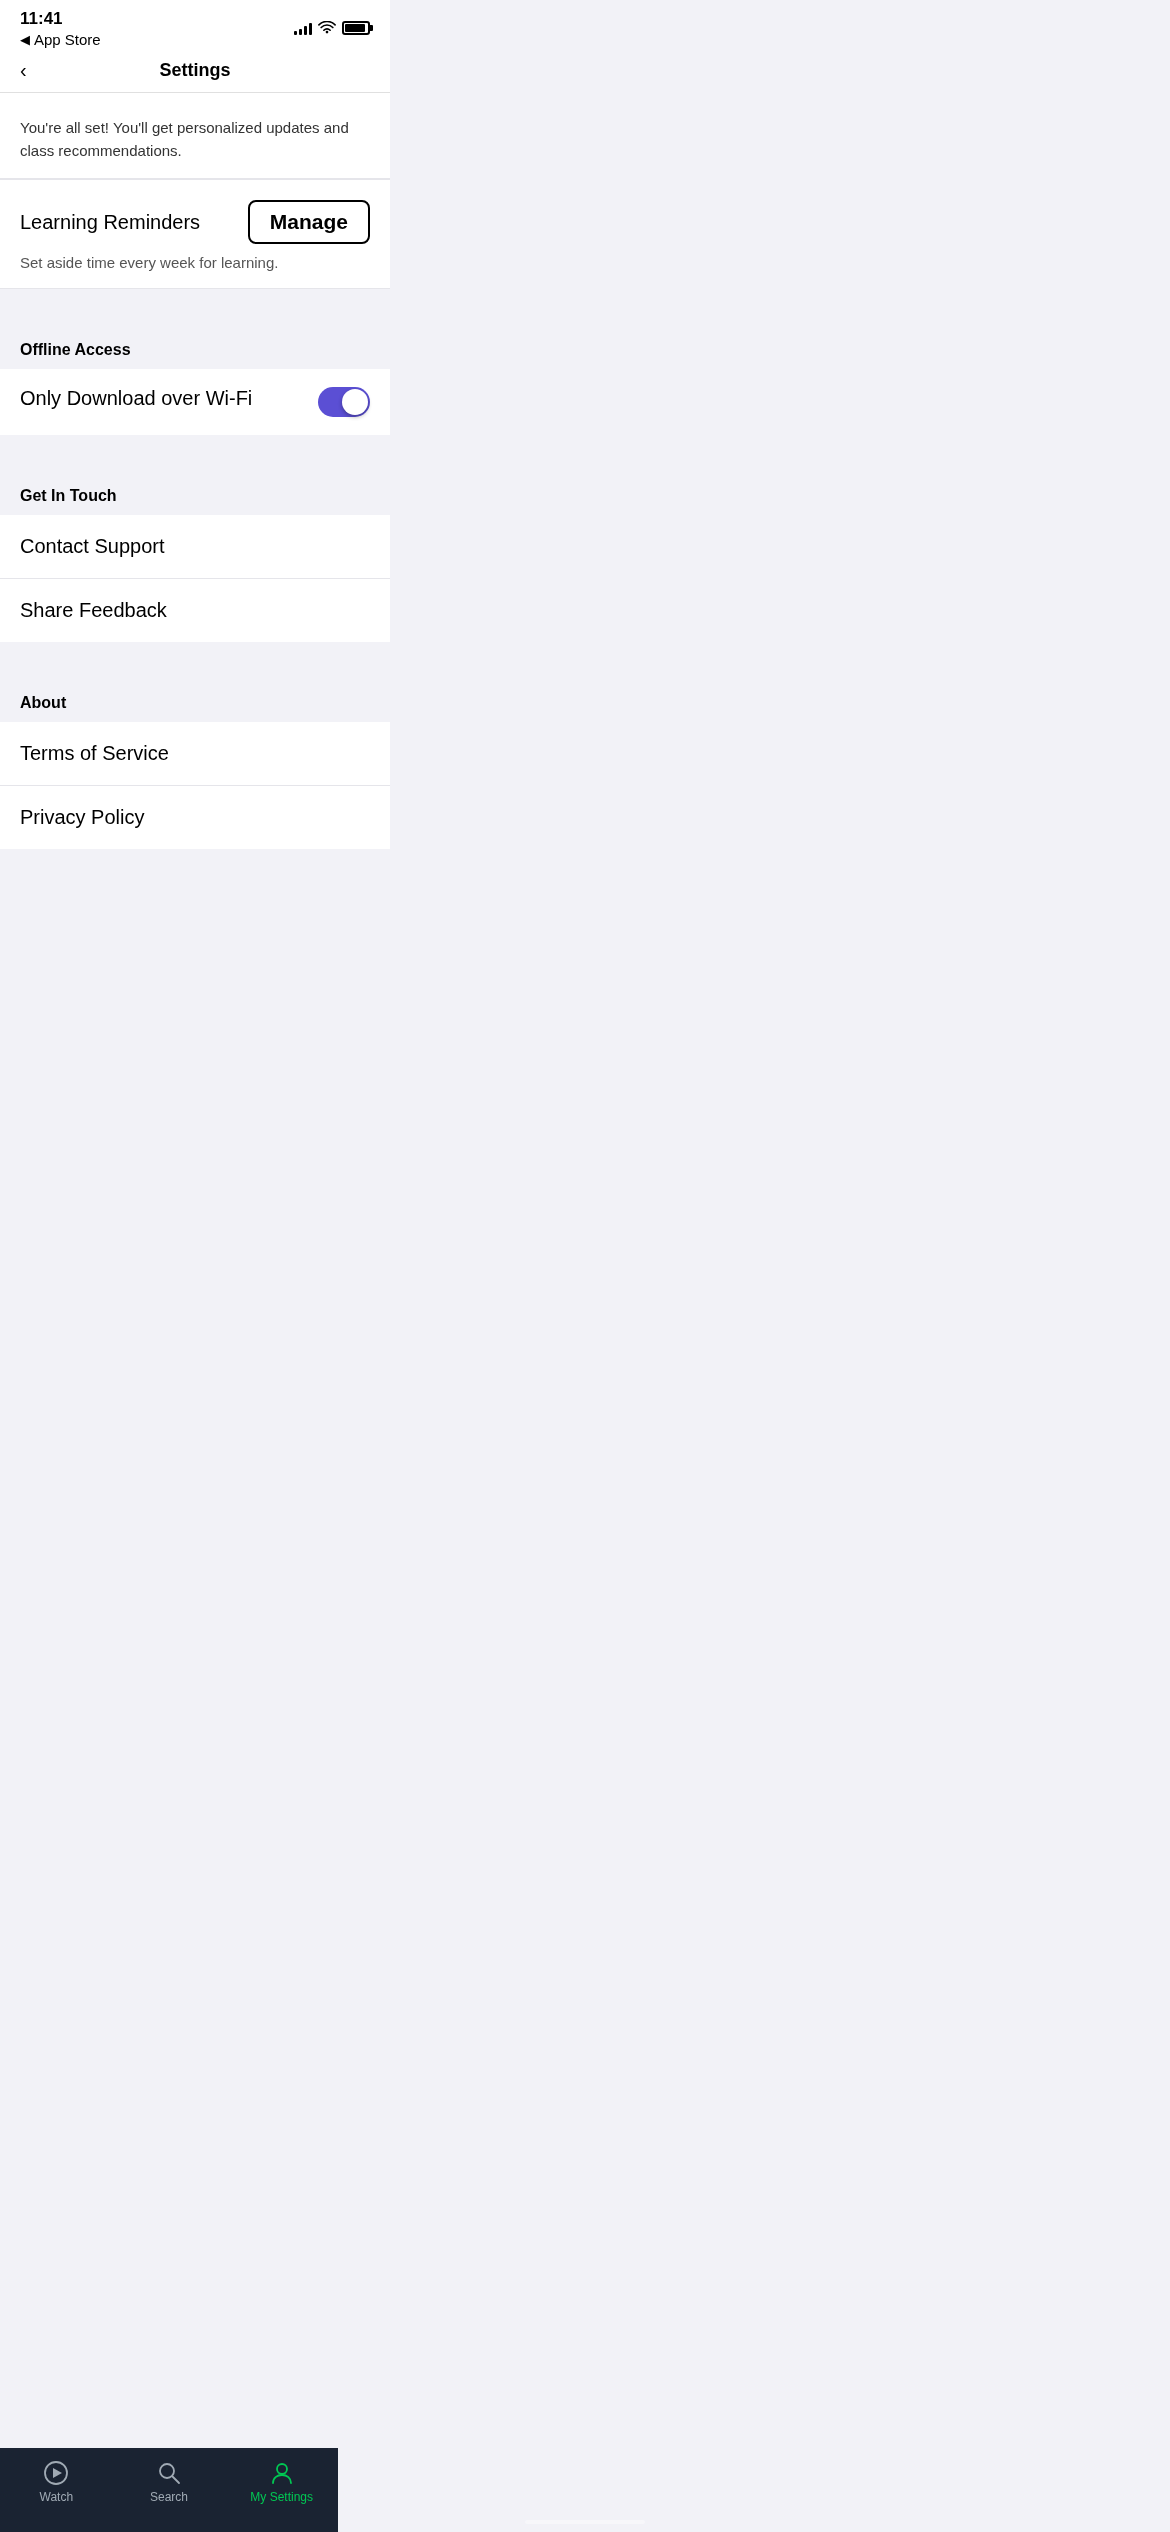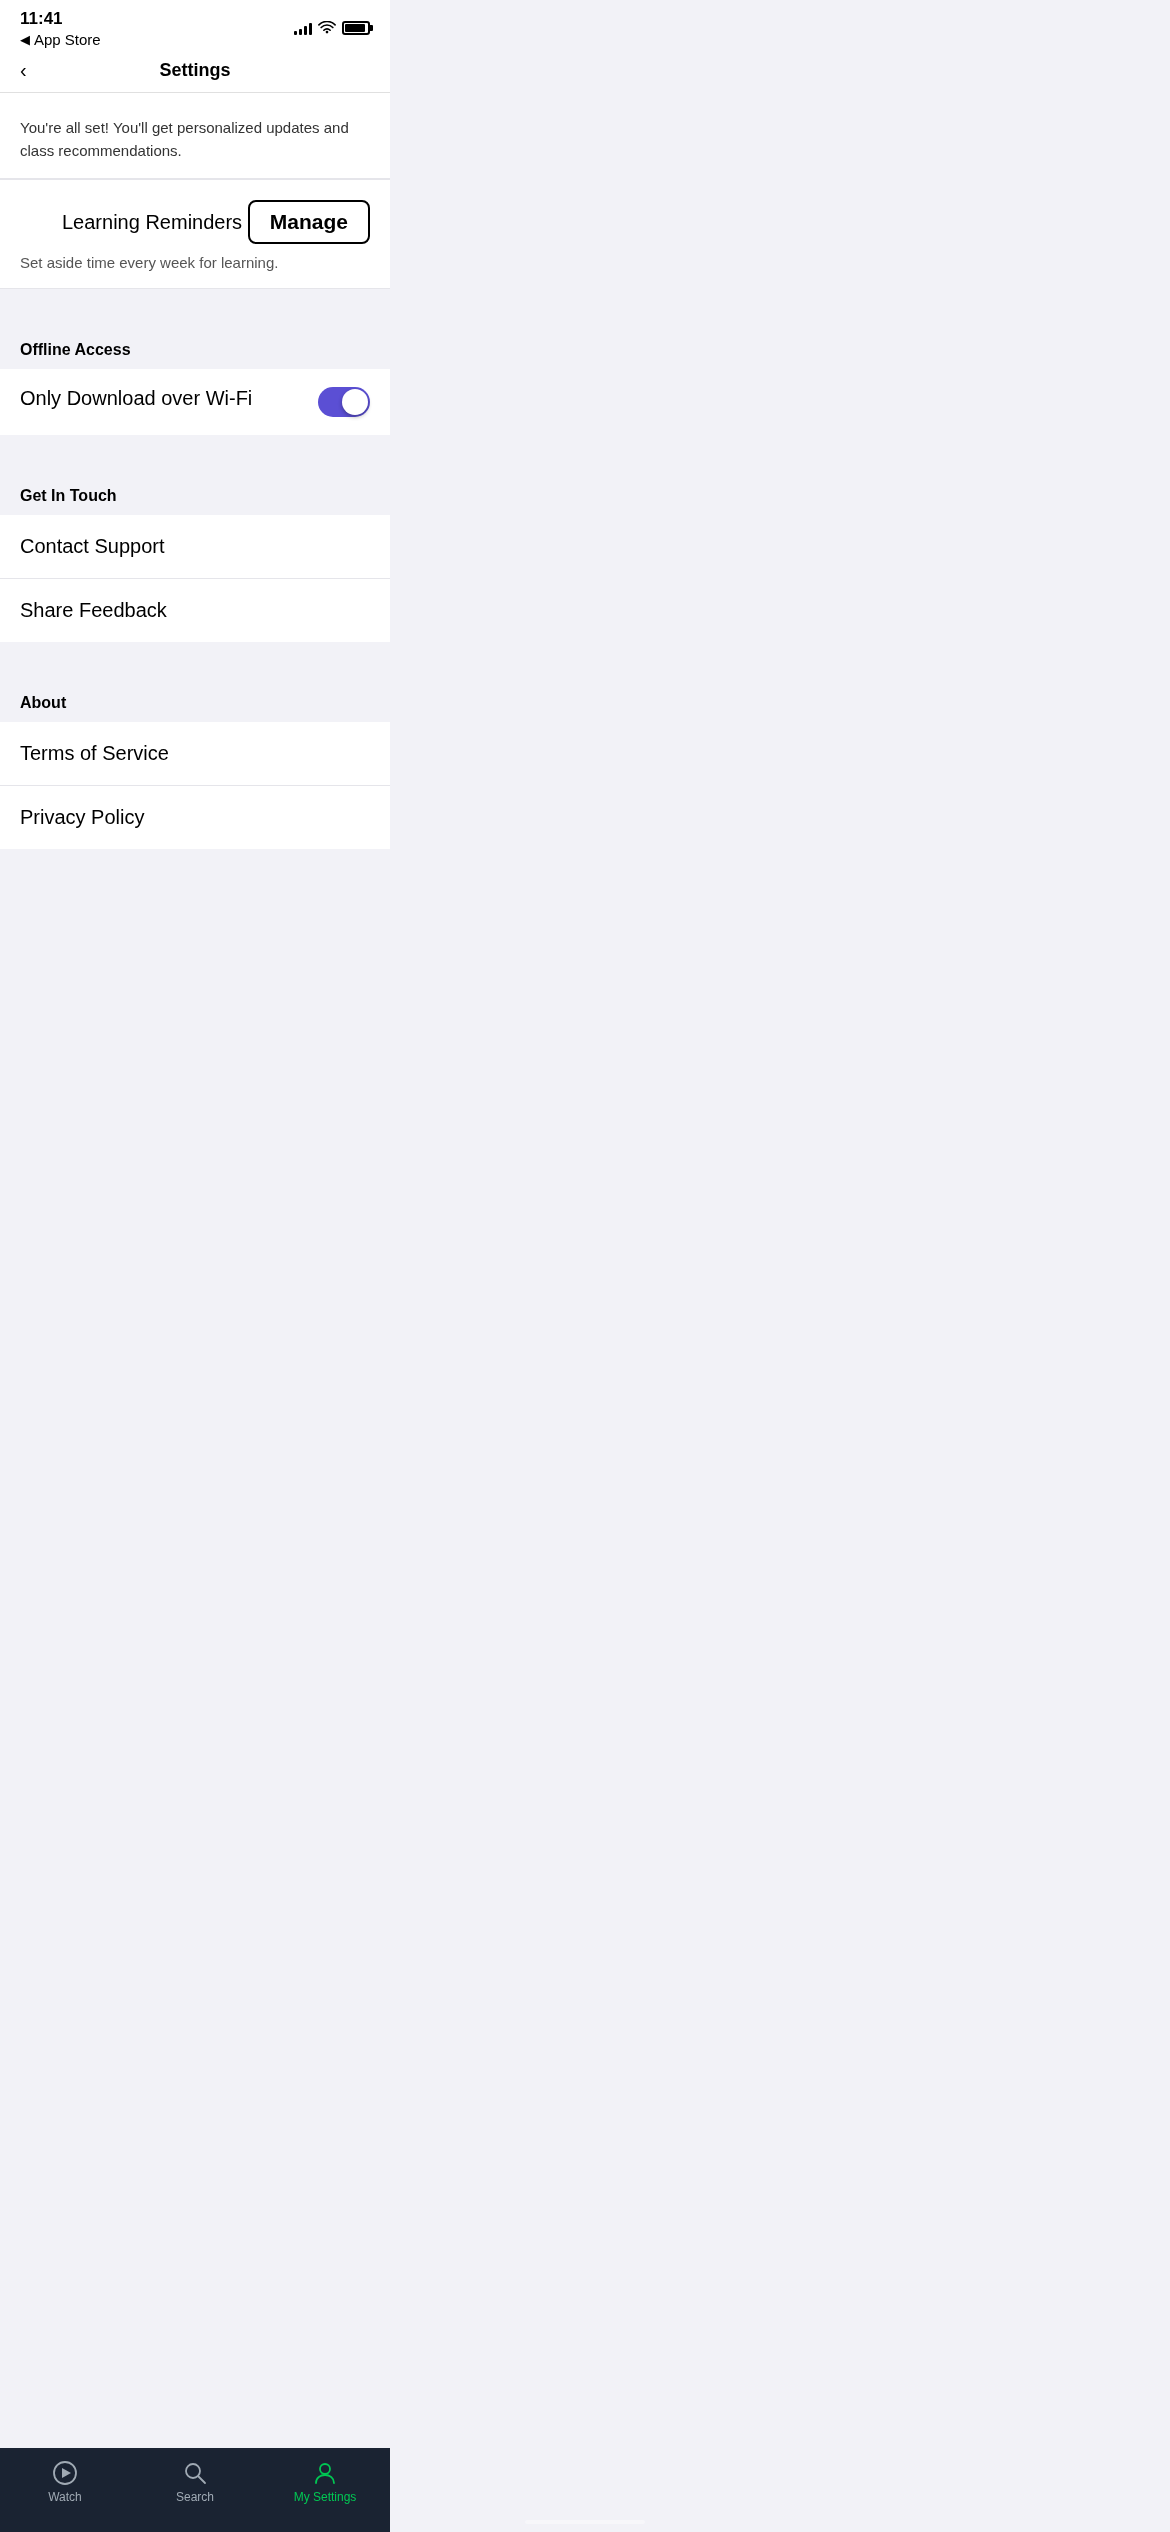--- a/index.html
+++ b/index.html
@@ -132,21 +132,20 @@
     .learning-reminders-row {
       display: flex;
       justify-content: space-between;
       align-items: center;
       margin-bottom: 10px;
     }
     .section-title-main {
       font-size: 20px;
       font-weight: 400;
       color: #000;
-      margin-left: 42px;
     }
     .manage-button {
       border: 2px solid #000;
       background: #fff;
       padding: 8px 20px;
       border-radius: 8px;
       font-size: 21px;
       font-weight: 700;
       cursor: pointer;
       color: #000;
@@ -222,21 +221,21 @@
       top: 2px;
       right: 2px;
       box-shadow: 0 2px 4px rgba(0,0,0,0.3);
     }
 
     
     .tab-bar {
       position: fixed;
       bottom: 0;
       left: 0;
-      width: 390px;
+      width: 338px;
       background: #1a2332;
       display: flex;
       align-items: center;
       justify-content: space-around;
       padding: 12px 0 28px 0;
       z-index: 100;
     }
     .tab-item {
       display: flex;
       flex-direction: column;

